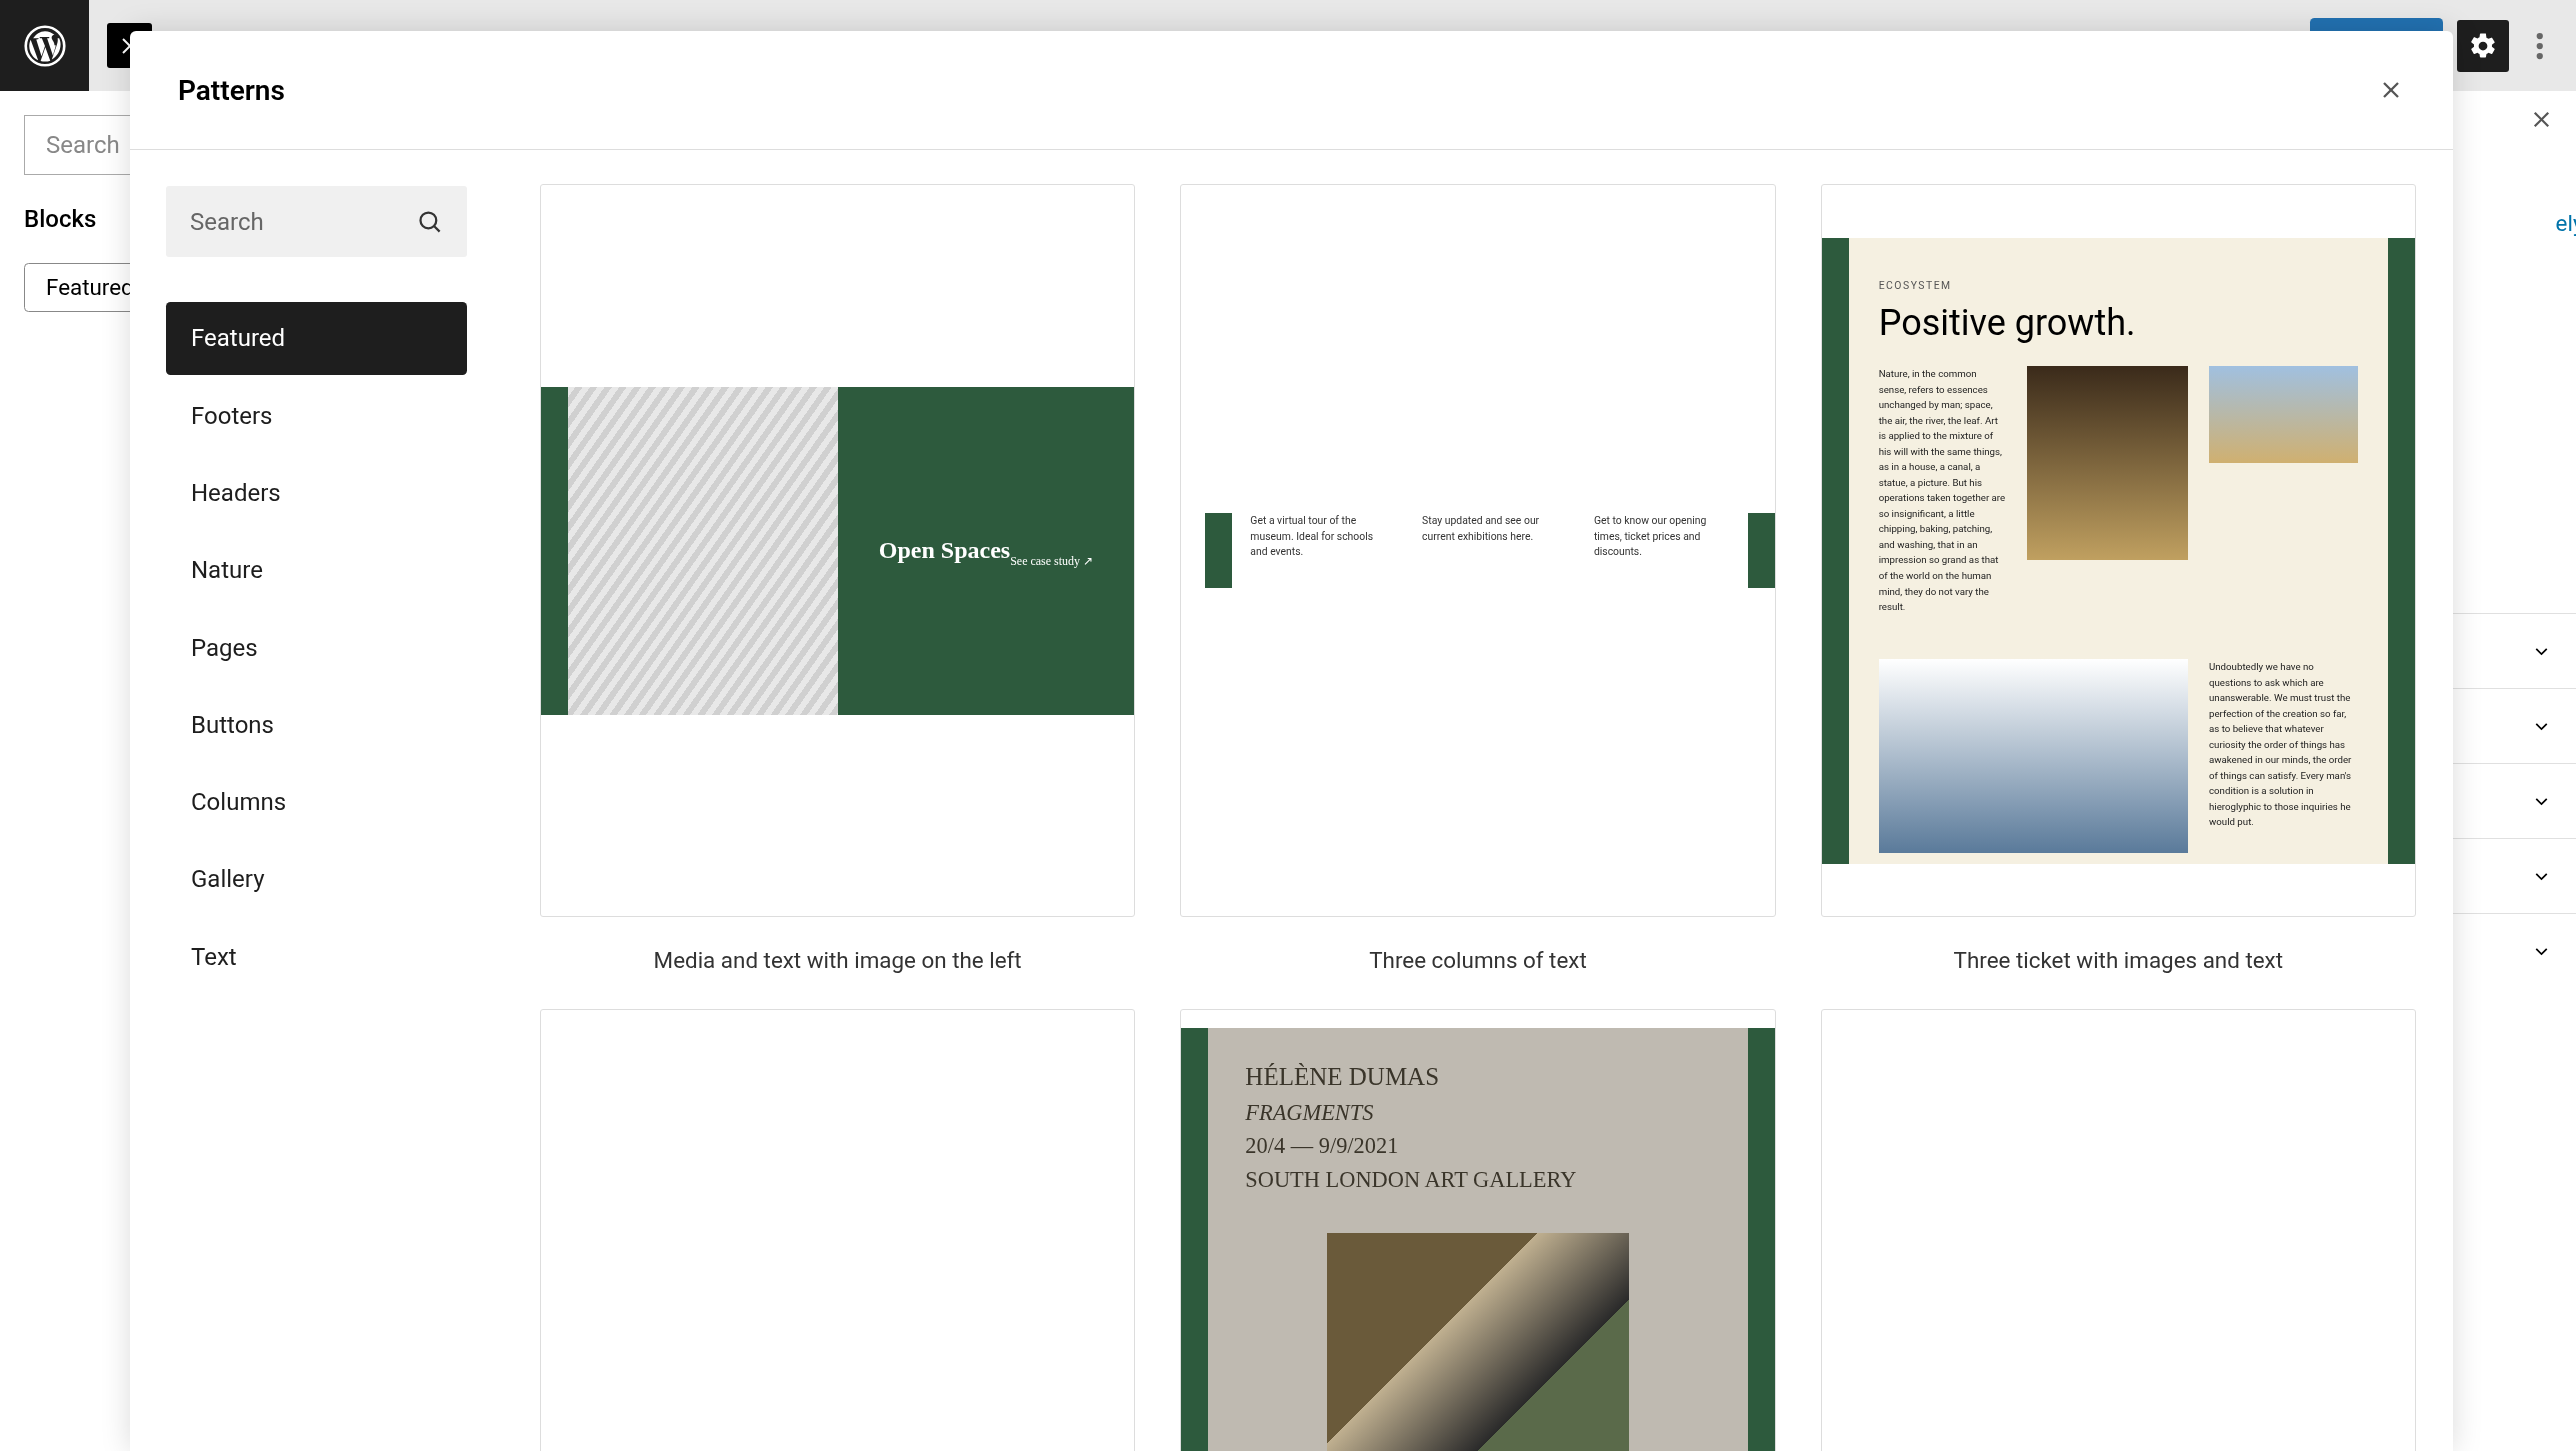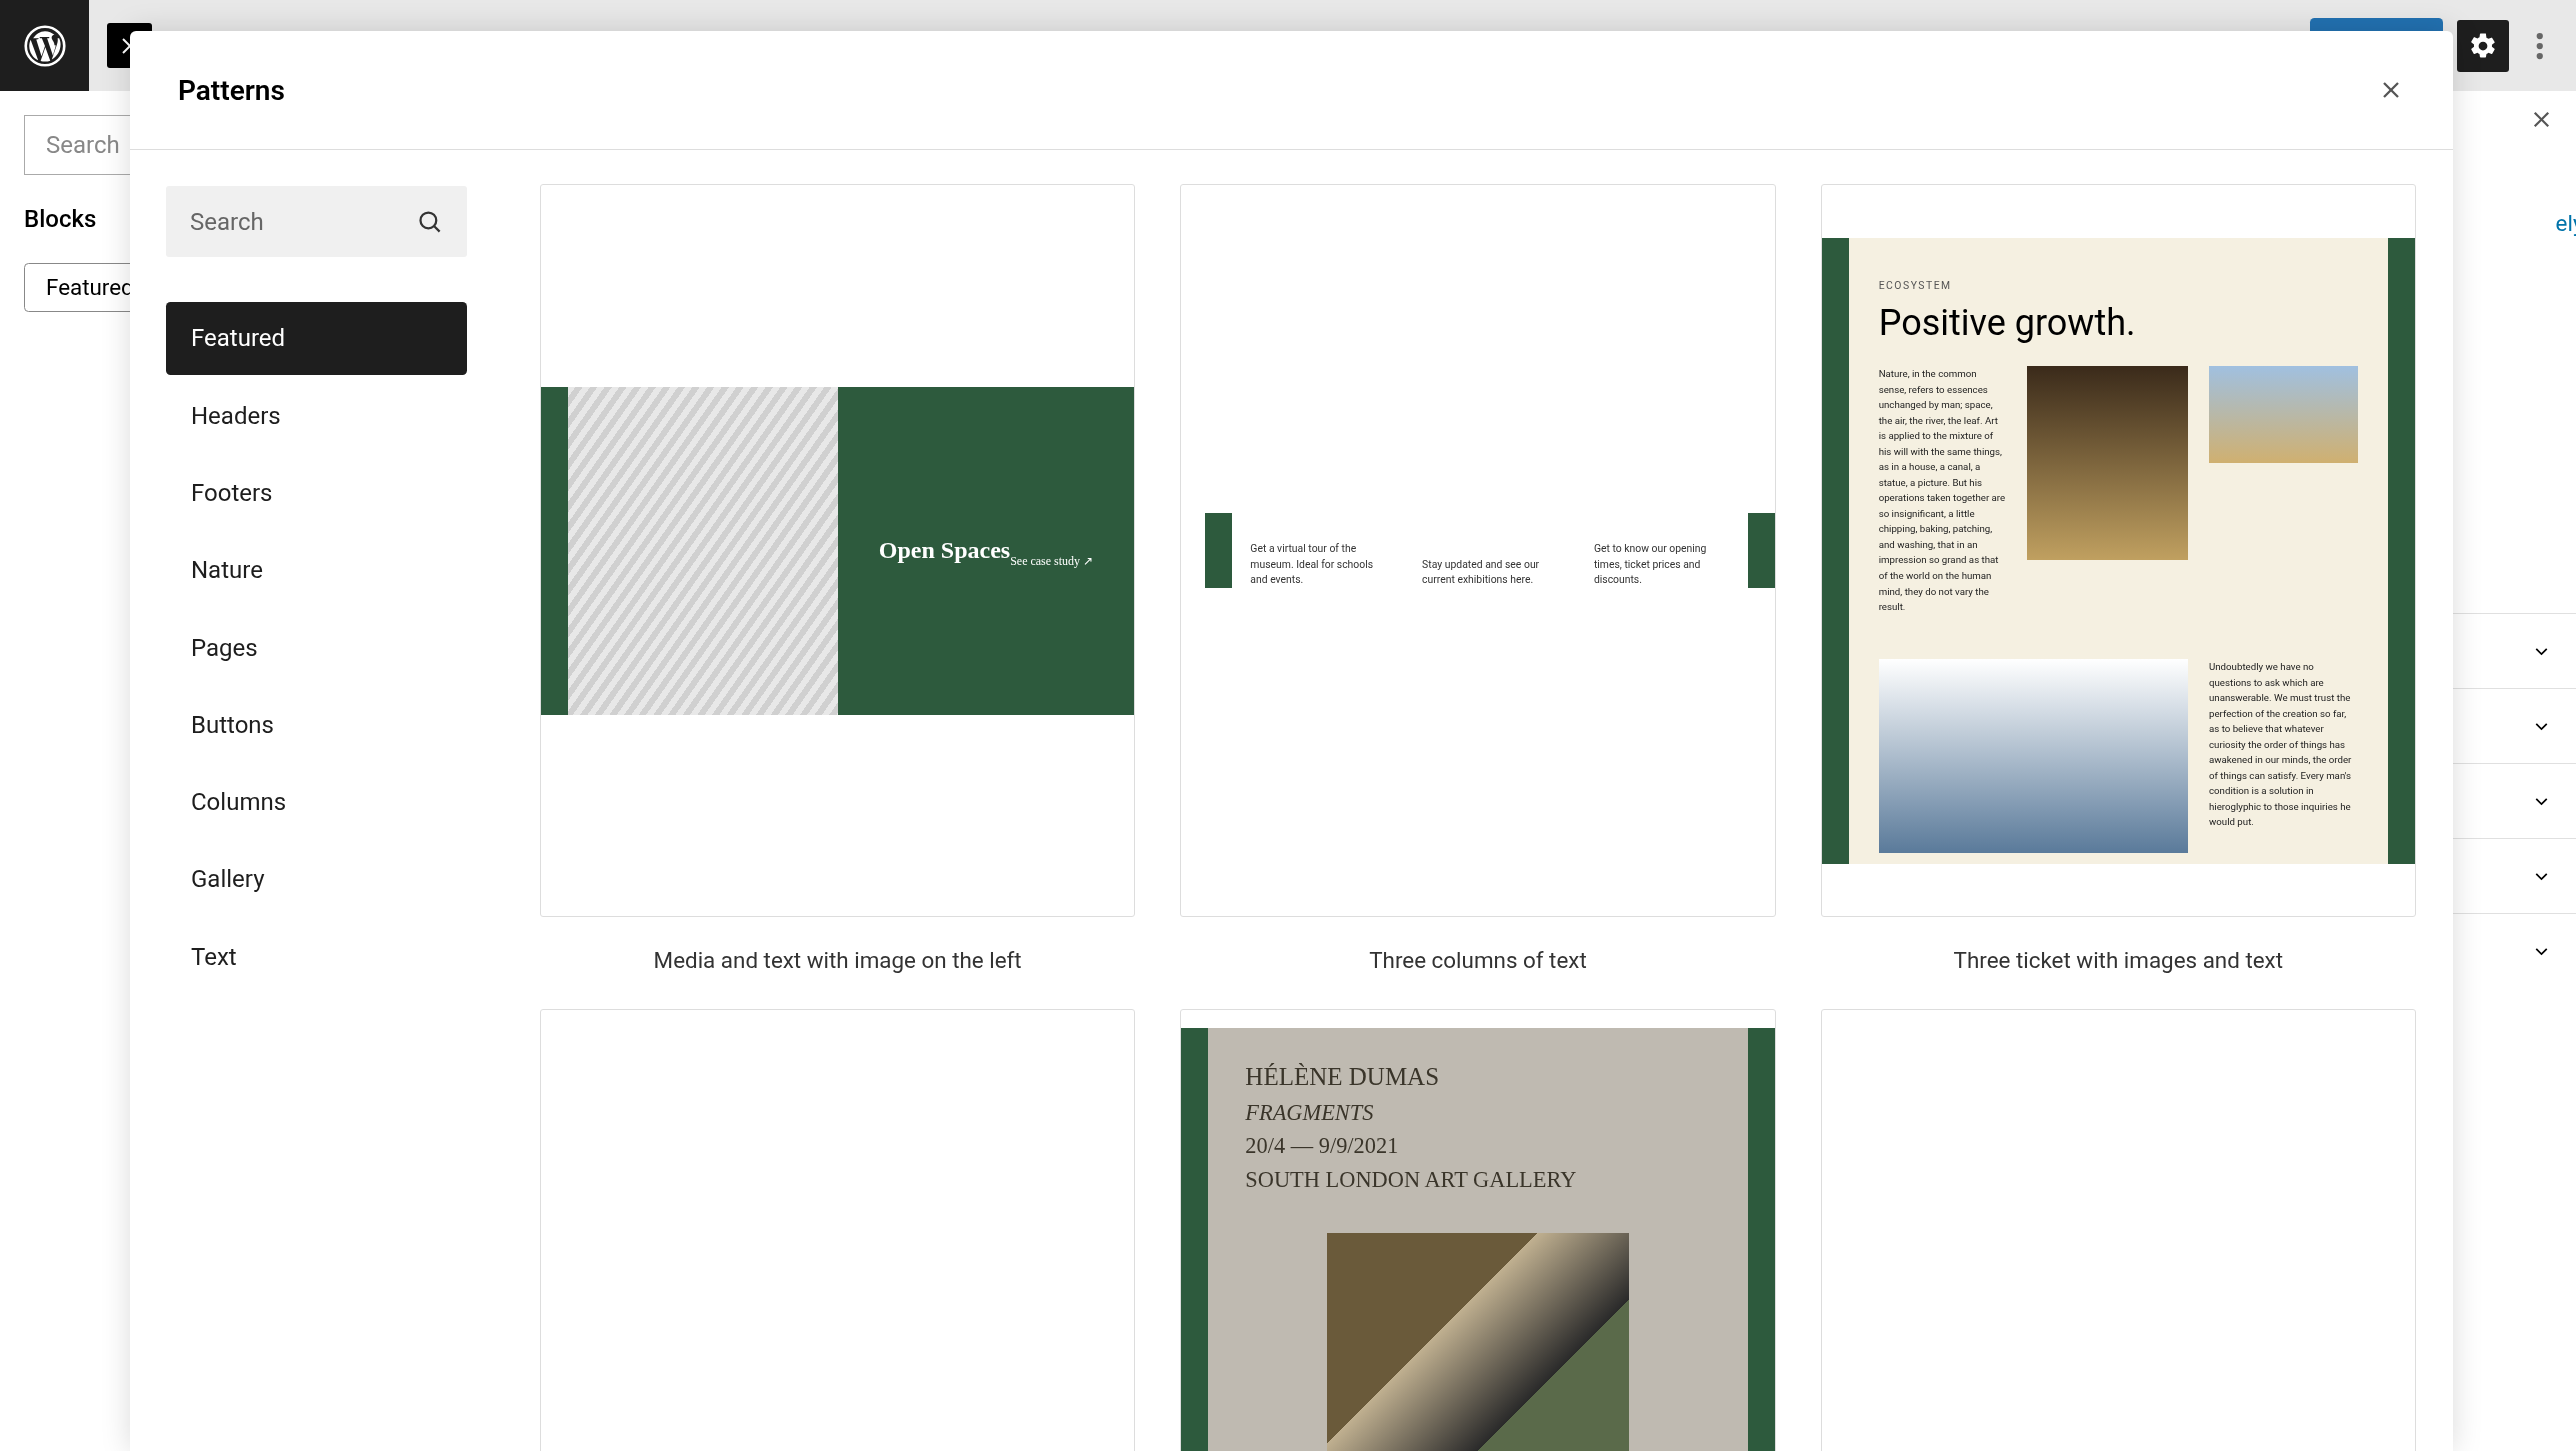--- a/index.html
+++ b/index.html
@@ -286,21 +286,21 @@
       font-family: Georgia, serif;
     }
     .prev1-title { font-size: 24px; font-weight: 600; }
     .prev1-link { font-size: 12px; margin-top: 22.4px; }
 
     
     .prev2 {
       width: 100%;
       height: 75px;
       display: flex;
-      align-items: flex-end;
+      align-items: flex-start;
       padding-left: 24px;
     }
     .prev2-bar { width: 27px; height: 75px; background: #2d5a3d; }
     .prev2-col { flex:1; padding: 0 18px; font-size: 10.4px; color: #333; line-height: 1.5;}
 
     
     .prev3 {
       width: 100%;
       height: 626px;
       background: #f5f0e1;
@@ -520,22 +520,22 @@
     <div class="modal-sidebar">
       <div class="sidebar-search">
         <span class="sidebar-search-placeholder">Search</span>
         <svg width="27" height="27" viewBox="0 0 24 24" fill="none" stroke="#333" stroke-width="2">
             <circle cx="11" cy="11" r="7"></circle>
             <line x1="21" y1="21" x2="16" y2="16"></line>
           </svg>
       </div>
       <div id="categories">
           <div class="category-item active">Featured</div>
+          <div class="category-item">Footers</div>
           <div class="category-item">Headers</div>
-          <div class="category-item">Footers</div>
           <div class="category-item">Nature</div>
           <div class="category-item">Pages</div>
           <div class="category-item">Buttons</div>
           <div class="category-item">Columns</div>
           <div class="category-item">Gallery</div>
           <div class="category-item">Text</div>
         </div>
     </div>
 
     <div class="patterns-grid">

